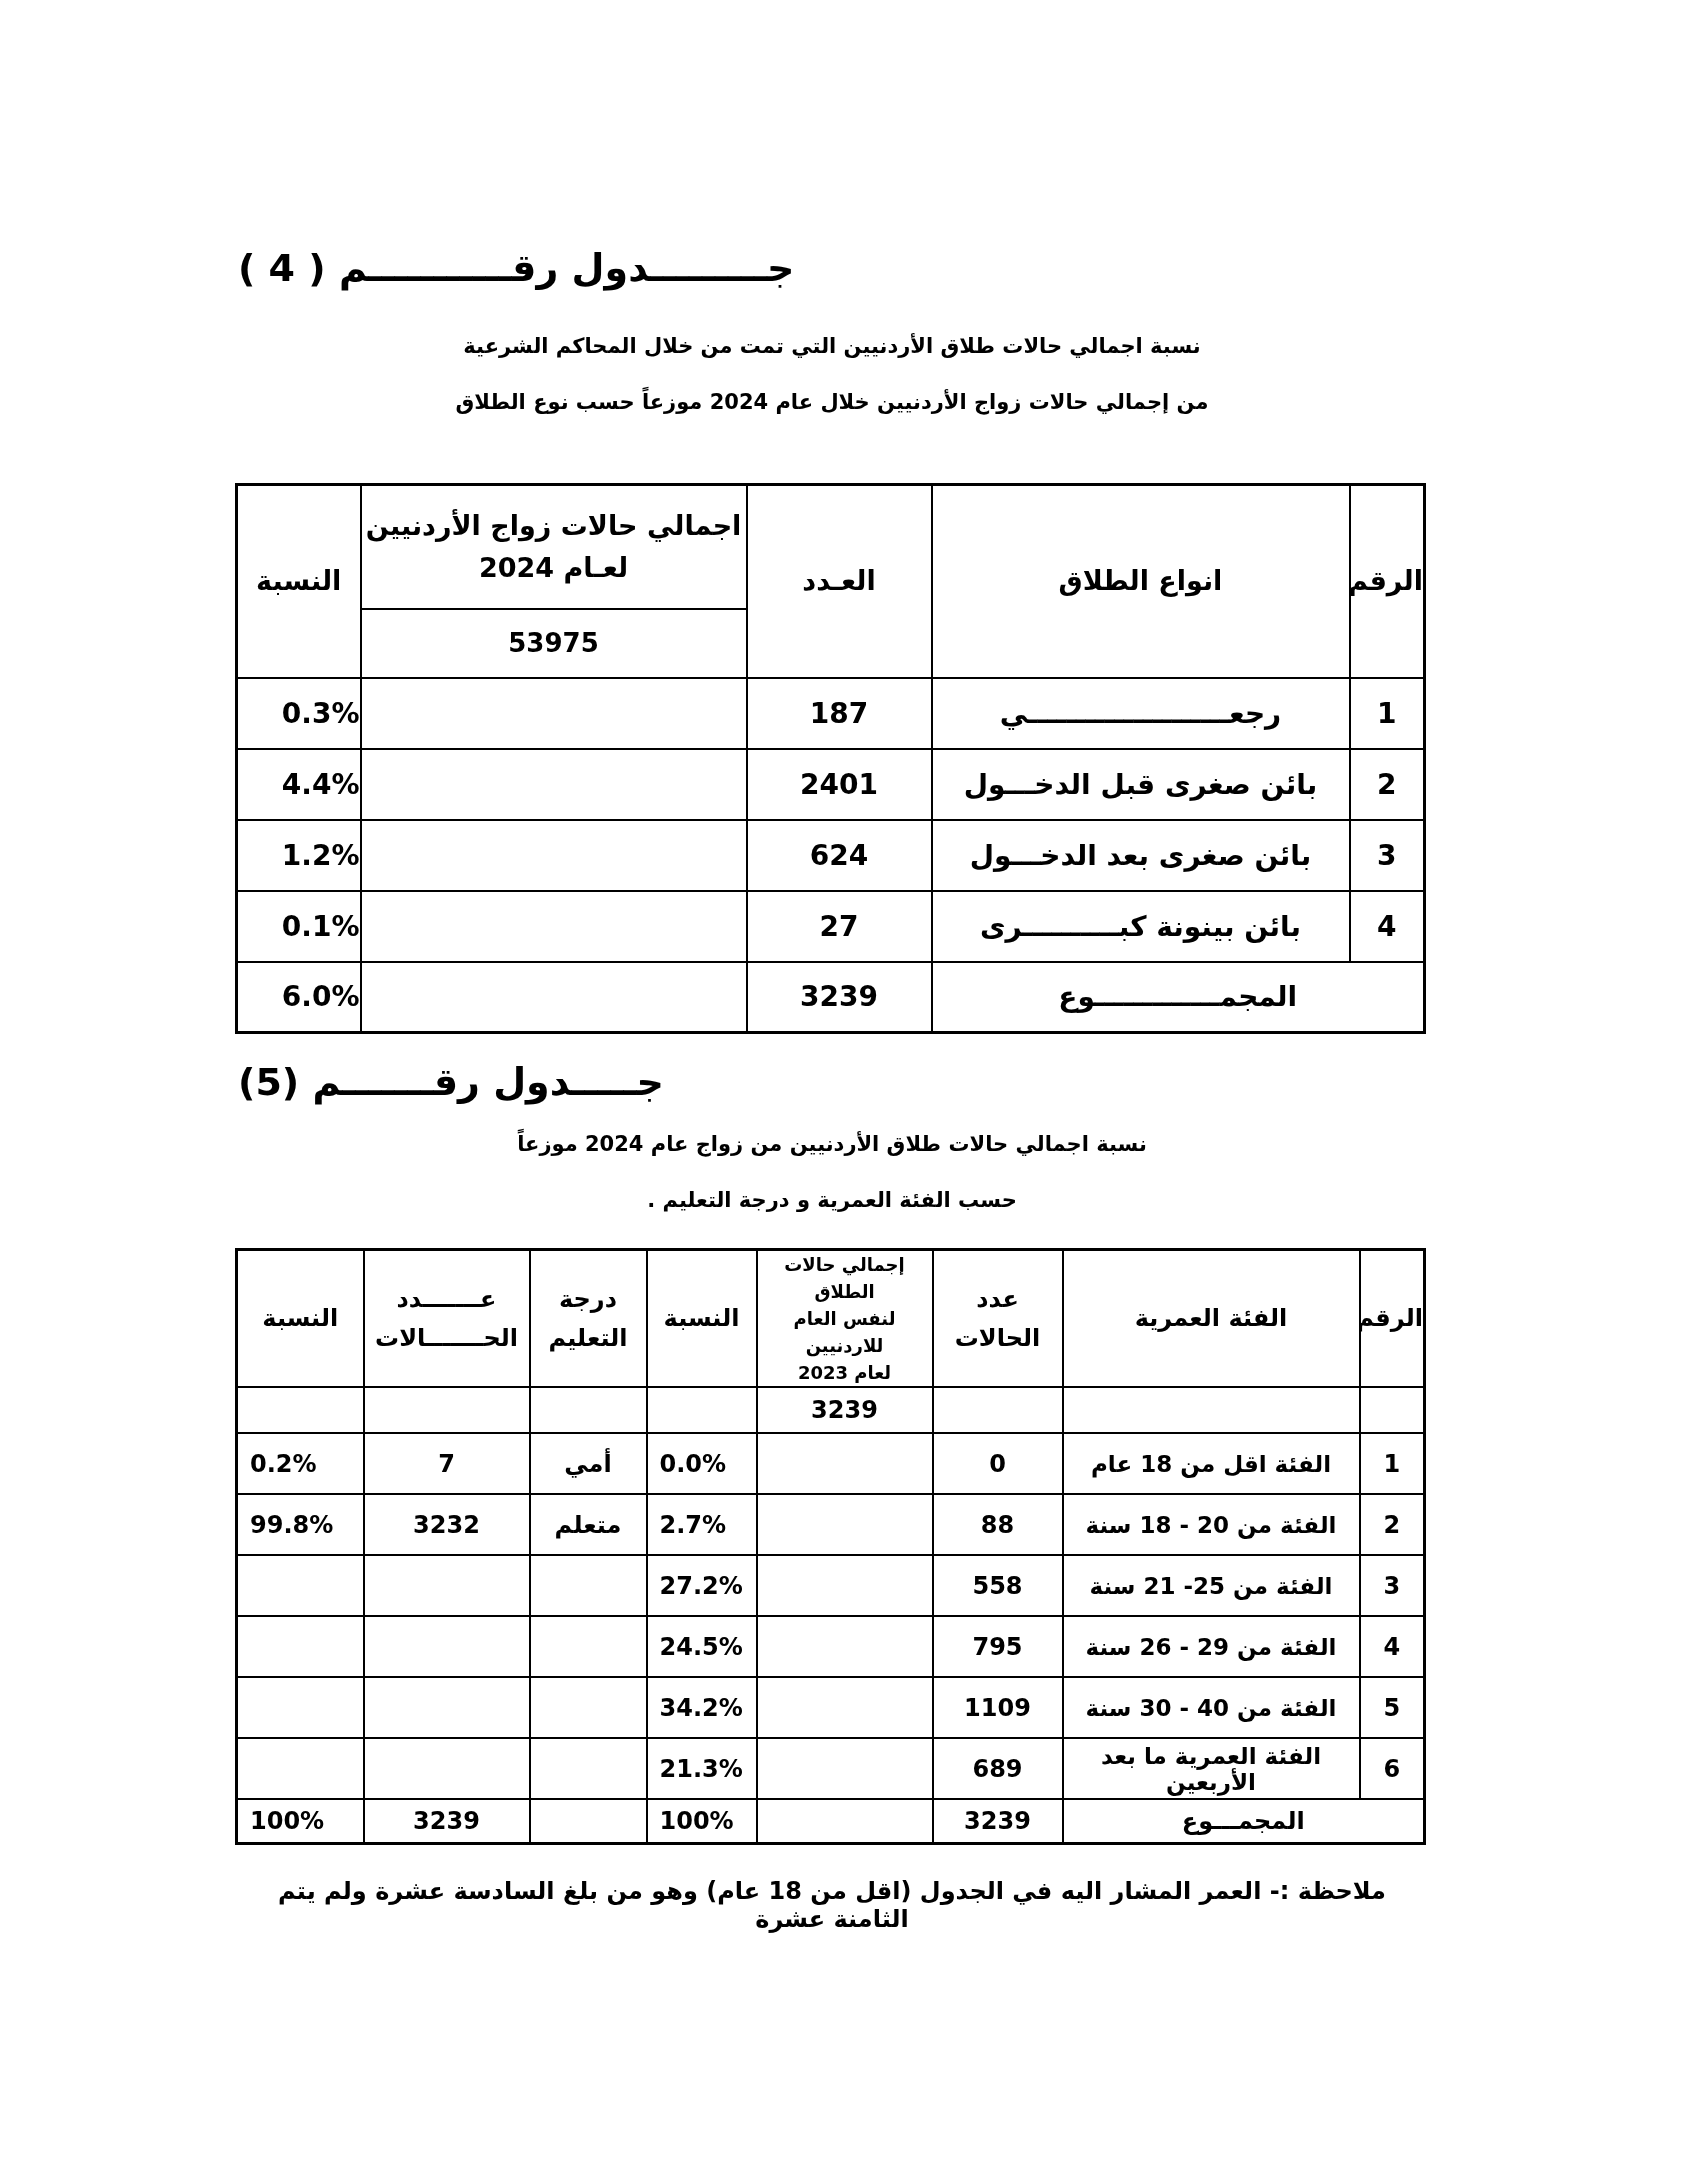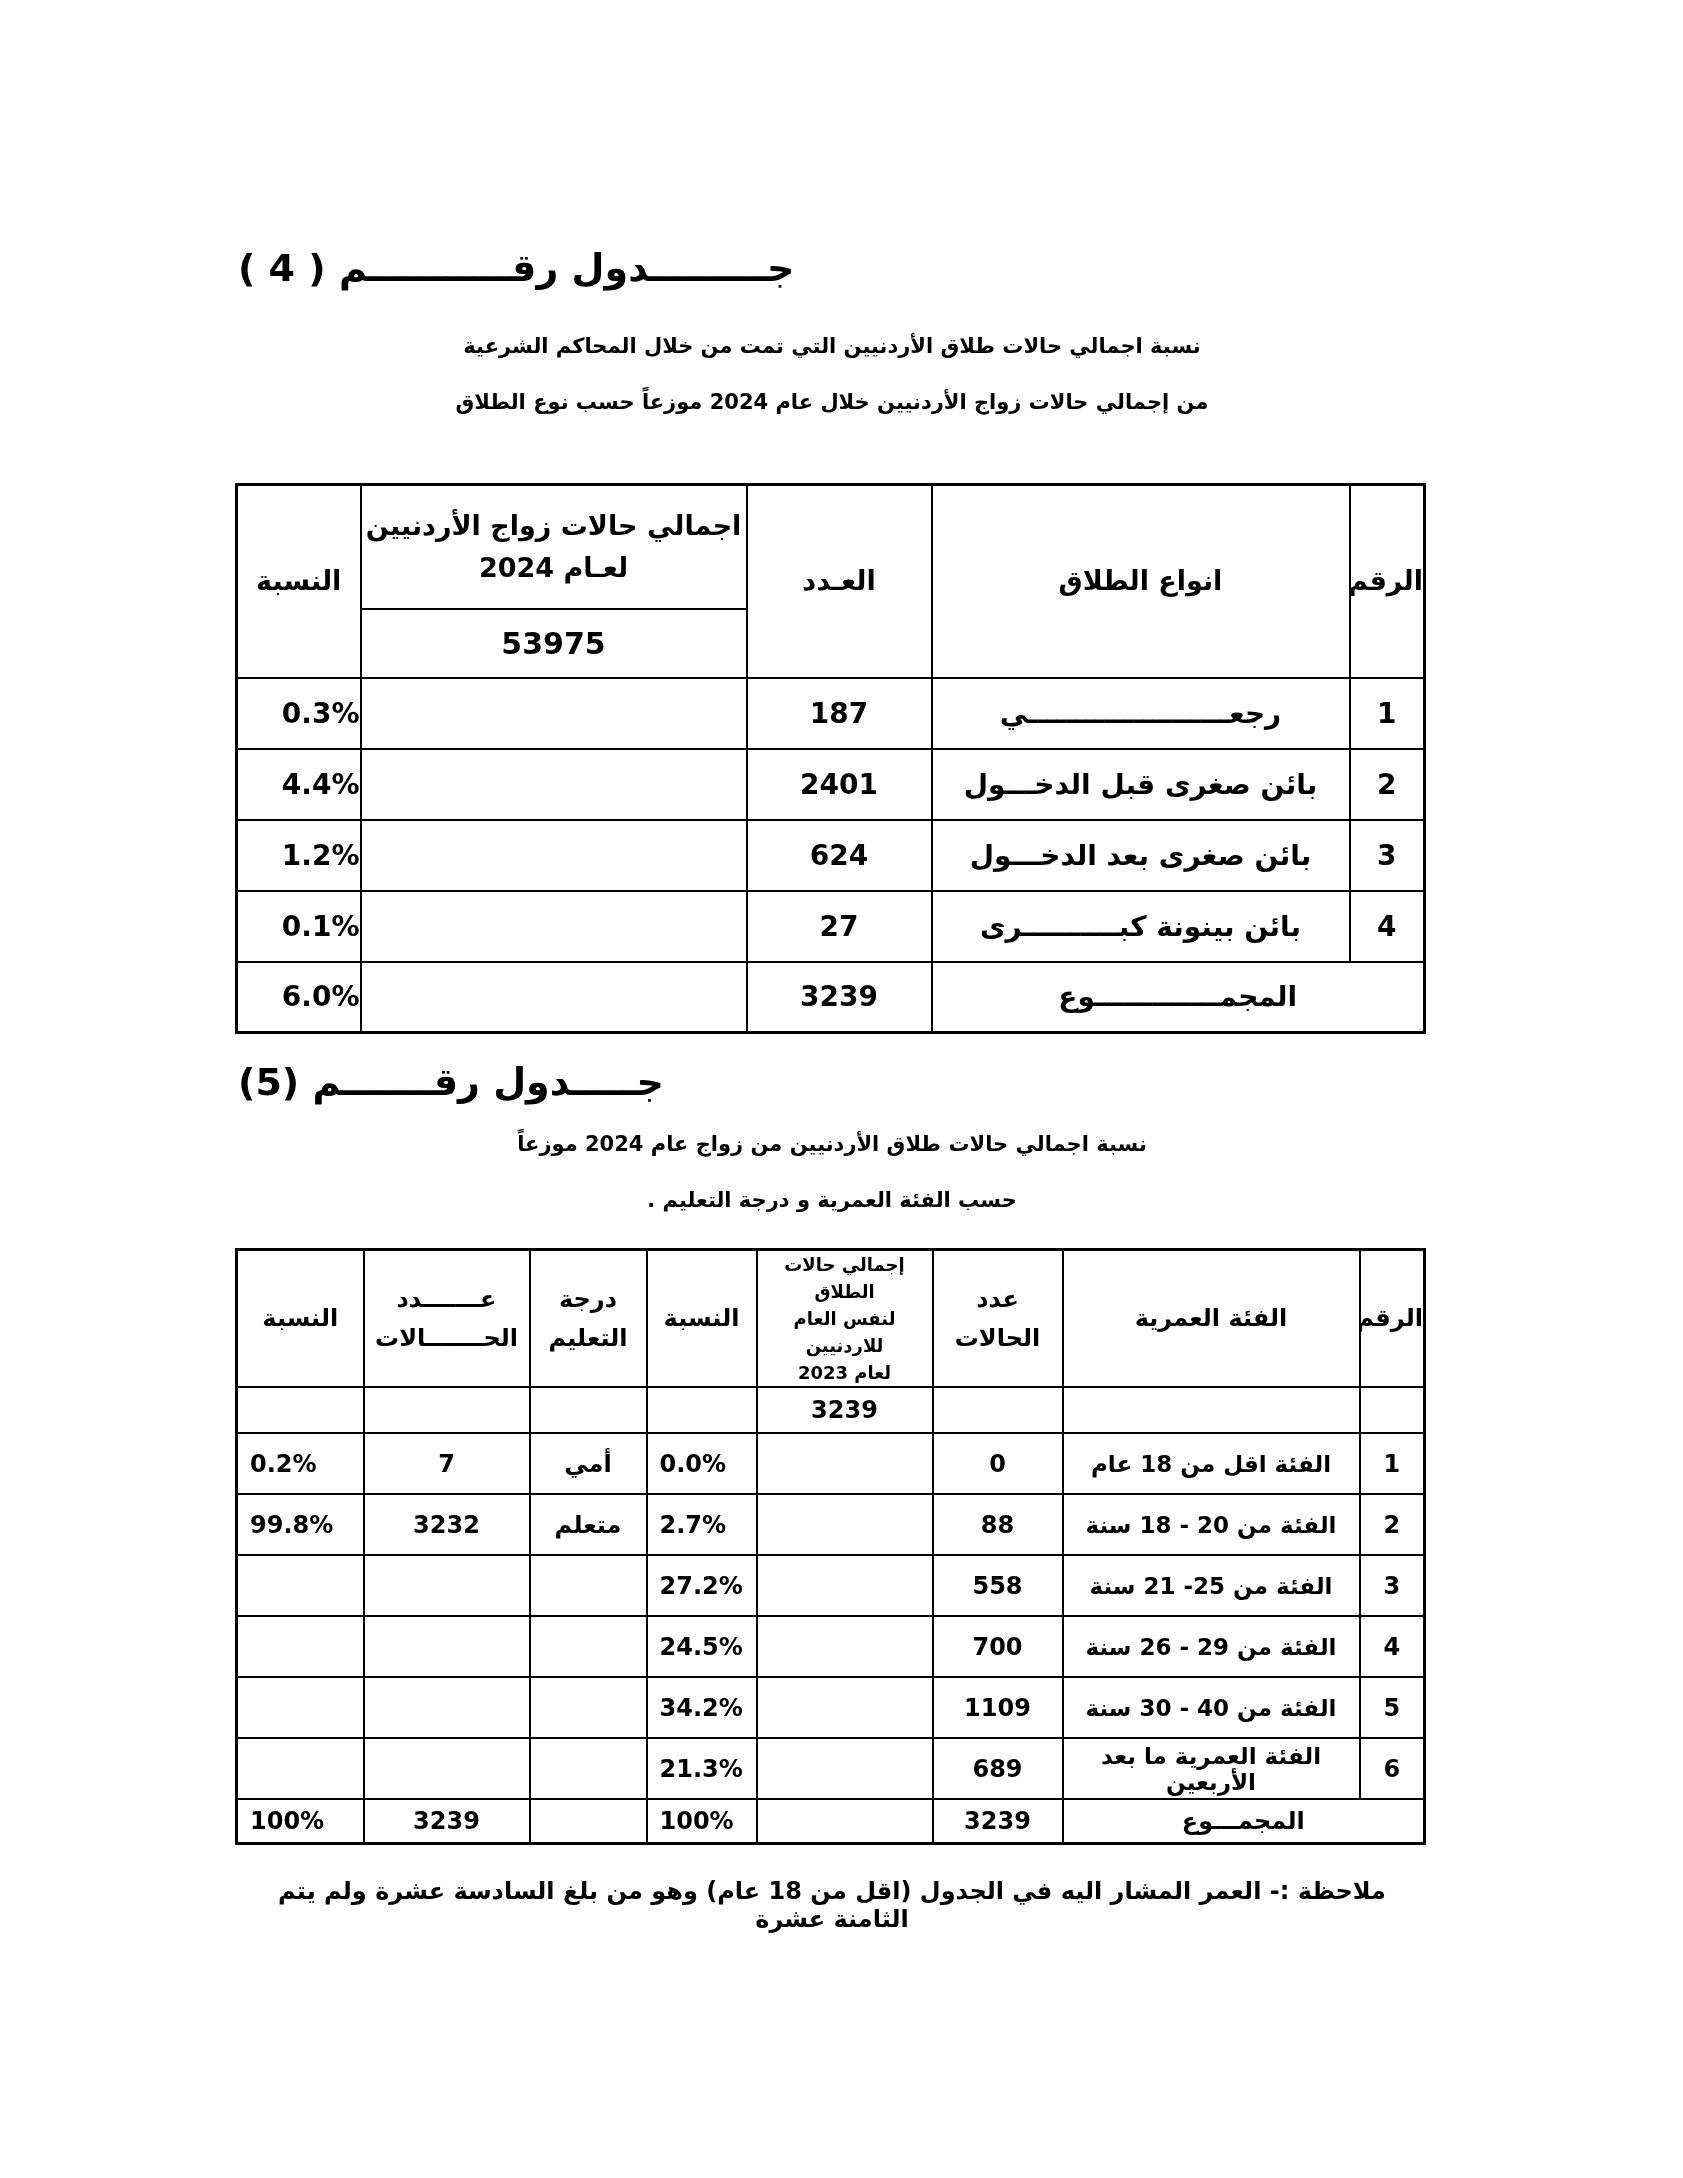--- a/index.html
+++ b/index.html
@@ -48,21 +48,21 @@
     text-align: center;
     vertical-align: middle;
     font-weight: bold;
     overflow: hidden;
   }
   .ml { white-space: pre-line; }
   
   .t4 { margin-top: 53px; }
   .t4 td { height: 71px; font-size: 28px; }
   .t4 tr.head1 td { height: 124px; font-size: 27px; line-height: 1.55; }
-  .t4 tr.head2 td { height: 69px; font-size: 30px; }
+  .t4 tr.head2 td { height: 69px; font-size: 26px; }
   .t4 td.pct { text-align: right; direction: ltr; padding-left: 16px; }
   
   .t5 { margin-top: 20px; }
   .t5 td { height: 61px; font-size: 24px; }
   .t5 tr.head td { height: 131px; font-size: 24px; line-height: 1.6; }
   .t5 tr.head td.small3 { font-size: 18px; line-height: 1.5; }
   .t5 tr.subhead td { height: 46px; font-size: 24px; }
   .t5 tr.total td { height: 44px; font-size: 24px; }
   .t5 td.age { font-size: 23px; }
   .t5 td.pct { text-align: left; direction: ltr; padding-left: 12px; }
@@ -213,21 +213,21 @@
           <td>558</td>
           <td></td>
           <td class="pct">27.2%</td>
           <td></td>
           <td></td>
           <td class="pct"></td>
         </tr>
         <tr>
           <td>4</td>
           <td class="age">الفئة من ⁦26 - 29⁩ سنة</td>
-          <td>700</td>
+          <td>795</td>
           <td></td>
           <td class="pct">24.5%</td>
           <td></td>
           <td></td>
           <td class="pct"></td>
         </tr>
         <tr>
           <td>5</td>
           <td class="age">الفئة من ⁦30 - 40⁩ سنة</td>
           <td>1109</td>

